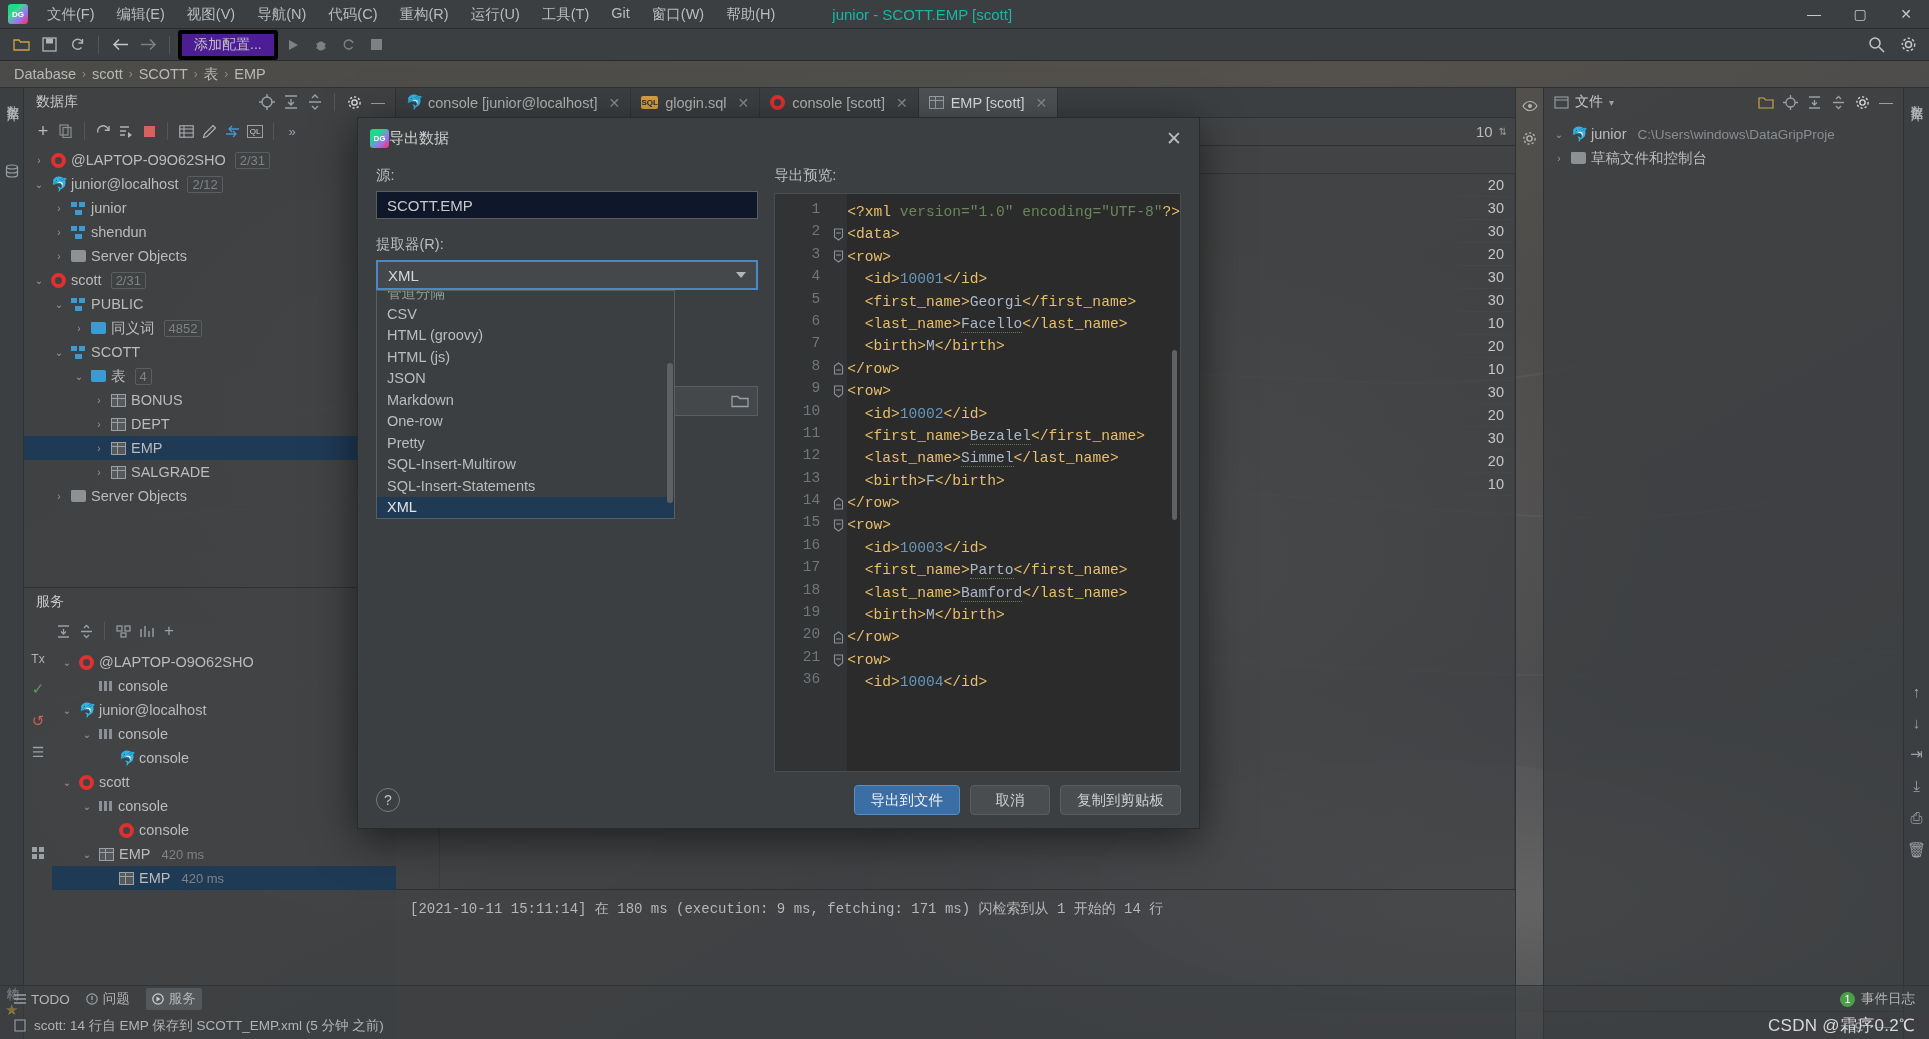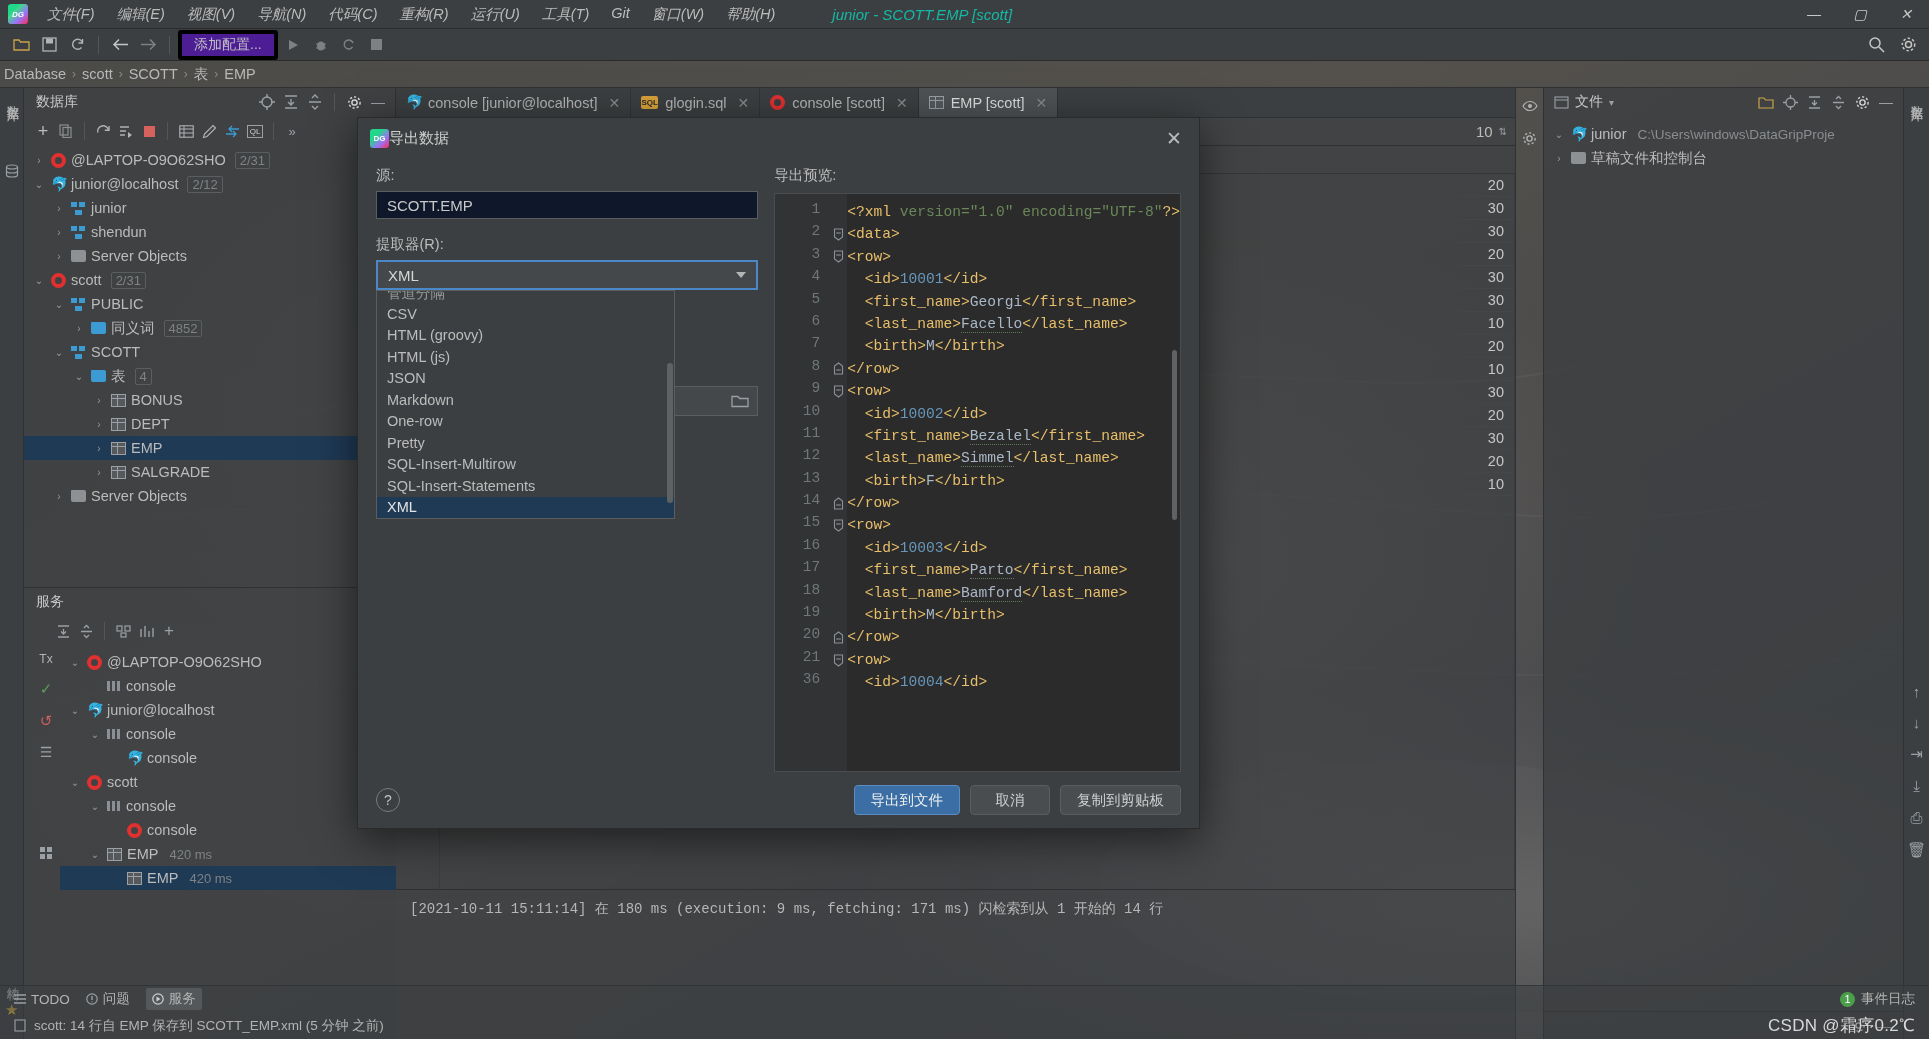--- a/index.html
+++ b/index.html
@@ -18,41 +18,41 @@
       radial-gradient(ellipse 900px 300px at 1500px 900px, rgba(170,165,160,.28), rgba(0,0,0,0) 72%),
       radial-gradient(ellipse 420px 360px at 230px 760px, rgba(120,115,110,.20), rgba(0,0,0,0) 70%),
       linear-gradient(150deg,#4a4a48 0%,#54514c 40%,#46474a 75%,#3f4143 100%);
     z-index:0;
   }
   #wallcurves{position:absolute;inset:0;z-index:1;opacity:.35;}
   .layer{position:relative; z-index:5;}
 
   
   .titlebar{height:29px;background:#3c3f41;display:flex;align-items:center;padding:0 0 0 6px;
-    border-bottom:1px solid #2b2b2b;font-style:italic;}
+    border-bottom:1px solid #2b2b2b;}
   .logo{width:20px;height:20px;margin:0 8px 0 2px;flex:0 0 auto;position:relative;border-radius:3px;
     background:linear-gradient(135deg,#21d789 0%,#21d789 30%,#3ddc84 33%,#9775f8 66%,#fe2857 100%);}
   .logo::after{content:"DG";position:absolute;inset:0;display:flex;align-items:center;justify-content:center;
     font-size:8px;font-weight:bold;color:#fff;}
   .menus{display:flex;gap:0;}
   .menu{padding:4px 11px;font-size:14.5px;color:#bbbbbb;cursor:default;white-space:nowrap;}
   .wintitle{margin-left:46px;color:#14b8a6;font-size:15px;}
   .winbtns{margin-left:auto;display:flex;}
   .winbtn{width:46px;height:29px;display:flex;align-items:center;justify-content:center;color:#c7c7c7;font-size:14px;}
 
   
   .toolbar{height:32px;background:#3c3f41;display:flex;align-items:center;padding:0 8px;gap:2px;
     border-bottom:1px solid #2b2b2b;}
   .tbtn{width:26px;height:24px;display:flex;align-items:center;justify-content:center;border-radius:3px;color:#afb1b3;}
   .tsep{width:1px;height:18px;background:#555;margin:0 6px;}
   .addcfg{border:4px solid #000000;border-radius:3px;padding:2px 12px;font-size:14px;color:#c0c0c0;background:#4c1d95;}
   .tb-right{margin-left:auto;display:flex;gap:6px;}
 
   
-  .breadcrumb{height:27px;display:flex;align-items:center;gap:6px;padding:0 4px;font-size:14.5px;color:#b8b8b8;
+  .breadcrumb{height:27px;display:flex;align-items:center;gap:6px;padding:0 14px;font-size:14.5px;color:#b8b8b8;
     border-bottom:1px solid #2f3133;}
   .crumb-sep{color:#8a8a8a;font-size:12px;}
 
   
   .main{display:flex;height:calc(1039px - 29px - 32px - 27px);}
   .leftstrip{width:24px;background:#3c3f41;border-right:1px solid #2f3133;position:relative;}
   .vtext{position:absolute;writing-mode:vertical-rl;font-size:12.5px;color:#b9b9b9;letter-spacing:1px;}
 
   
   .dbpanel{width:372px;display:flex;flex-direction:column;border-right:1px solid #2f3133;background:rgba(60,63,65,.80);}
@@ -70,21 +70,21 @@
   .mysqlic{width:15px;height:15px;flex:0 0 auto;color:#3d9bd4;font-size:14px;line-height:15px;}
   .schema{width:15px;height:13px;flex:0 0 auto;}
   .folder{width:15px;height:12px;background:#3d9bd4;border-radius:1px 2px 2px 2px;flex:0 0 auto;position:relative;}
   .folder.grey{background:#8d9194;}
   .tbl{width:15px;height:13px;border:1px solid #9aa0a6;flex:0 0 auto;position:relative;background:#55595b;}
   .tbl::before{content:"";position:absolute;left:0;right:0;top:3px;height:1px;background:#9aa0a6;}
   .tbl::after{content:"";position:absolute;top:0;bottom:0;left:5px;width:1px;background:#9aa0a6;}
 
   
   .svcpanel{border-top:1px solid #2f3133;background:rgba(60,63,65,.80);height:452px;display:flex;flex-direction:column;}
-  .svcbody{flex:1;display:flex;overflow:hidden;margin-left:8px;}
+  .svcbody{flex:1;display:flex;overflow:hidden;}
   .svcrail{width:28px;display:flex;flex-direction:column;align-items:center;padding-top:6px;gap:14px;}
   .svctree{flex:1;font-size:14.5px;padding-top:4px;}
   .ms{color:#7f8386;font-size:13px;margin-left:6px;}
 
   
   .editor{flex:1;display:flex;flex-direction:column;min-width:0;background:rgba(60,63,65,.72);}
   .tabsbar{height:30px;display:flex;align-items:stretch;border-bottom:1px solid #2f3133;background:rgba(60,63,65,.9);}
   .tab{display:flex;align-items:center;gap:7px;padding:0 10px;font-size:14.5px;color:#b4b4b4;border-right:1px solid #313436;}
   .tab.active{background:#4e5254;color:#ddd;}
   .tabx{color:#8a8a8a;font-size:14px;margin-left:4px;}

